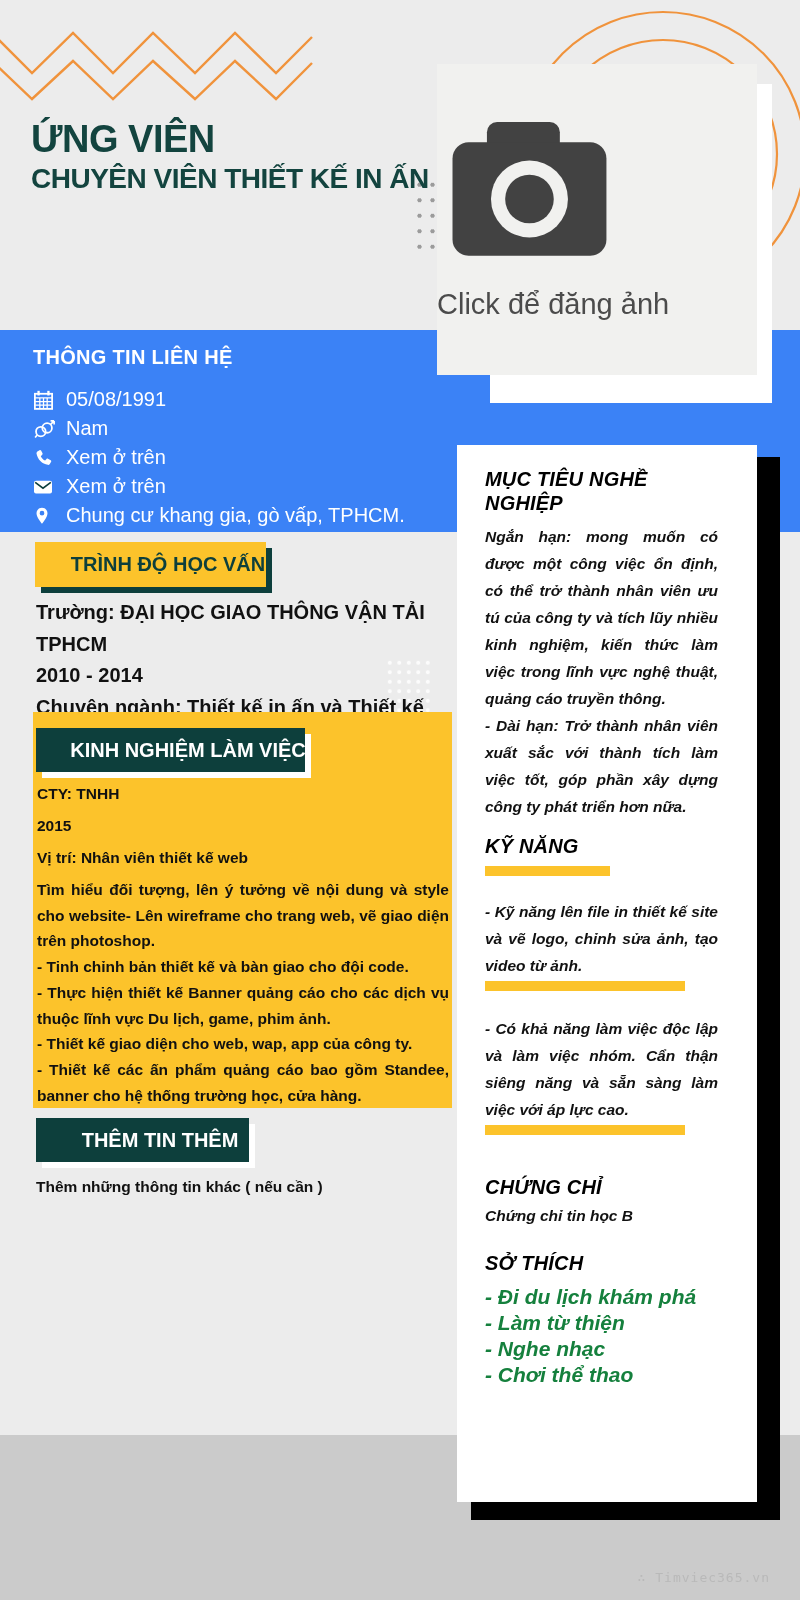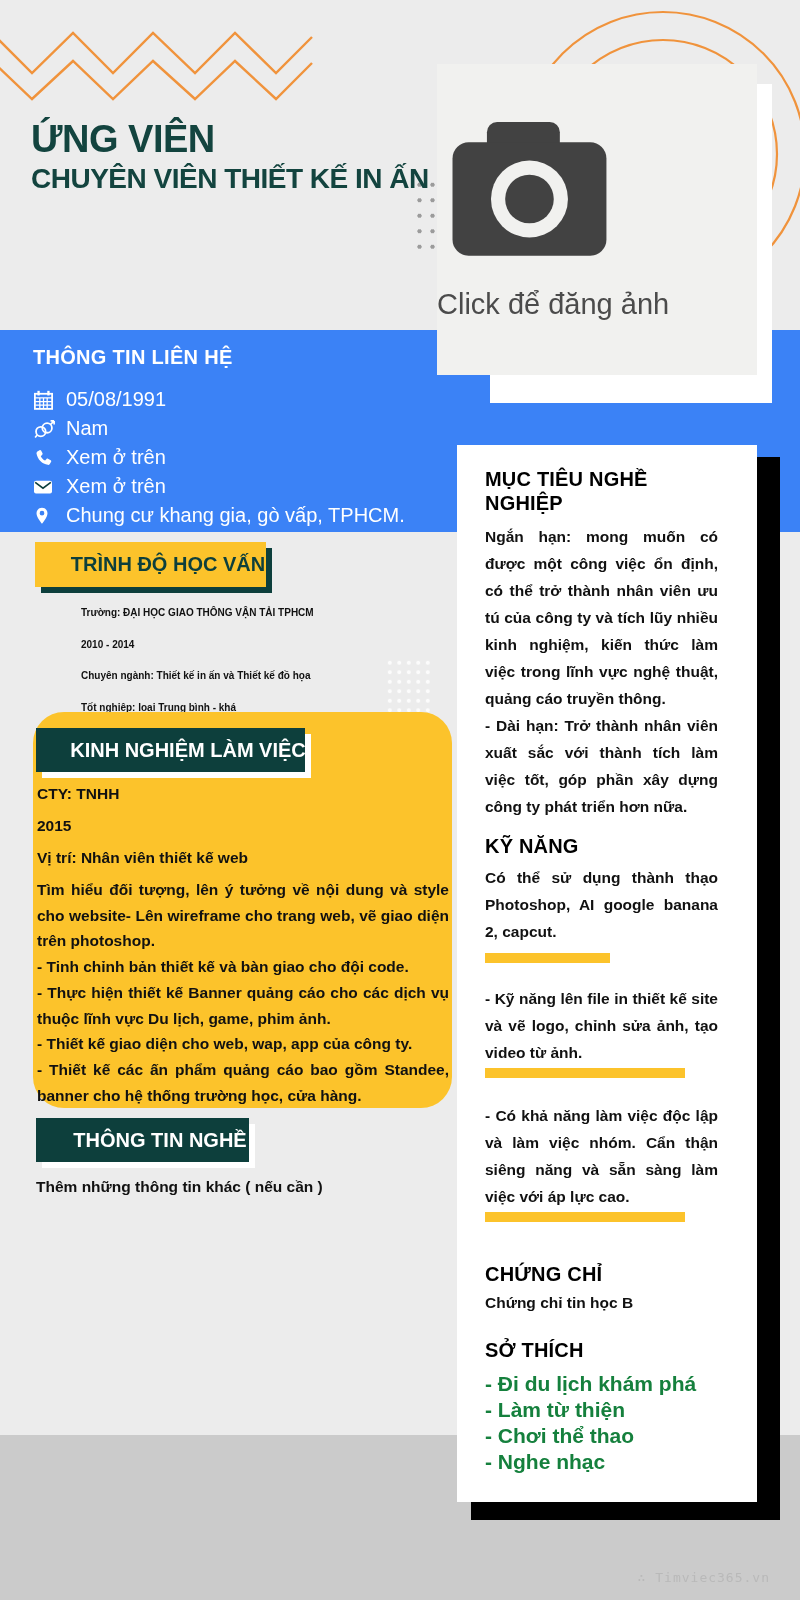--- a/index.html
+++ b/index.html
@@ -43,35 +43,35 @@
   .sec-box{position:absolute;display:flex;align-items:center;justify-content:center;
            font-weight:bold;font-size:20px;white-space:nowrap;padding-left:35px;}
   .edu-header{left:35px;top:542px;width:196px;height:45px;background:#fcc32b;color:#0d3f3c;
               box-shadow:6px 6px 0 #0d3f3c;}
   .add-header{left:36px;top:1118px;width:178px;height:44px;background:#0d3f3c;color:#fff;
               box-shadow:6px 6px 0 #ffffff;}
   .exp-header{left:3px;top:16px;width:234px;height:44px;background:#0d3f3c;color:#fff;
               box-shadow:6px 6px 0 #ffffff;position:absolute;}
 
   .edu-text{position:absolute;left:36px;top:597px;width:405px;color:#111;
-            font-weight:bold;font-size:10px;line-height:31.5px;margin-left:45px;}
-
-  .exp-block{position:absolute;left:33px;top:712px;width:419px;height:396px;background:#fcc32b;border-radius:31px;}
+            font-weight:bold;font-size:20px;line-height:31.5px;}
+
+  .exp-block{position:absolute;left:33px;top:712px;width:419px;height:396px;background:#fcc32b;}
   .exp-content{position:absolute;left:4px;top:66px;width:412px;color:#111;
                font-weight:bold;font-size:15.5px;}
   .exp-line{line-height:32px;}
   .exp-desc{margin:3px 0 0 0;line-height:25.7px;text-align:justify;white-space:pre-line;}
 
   .add-text{position:absolute;left:36px;top:1178px;width:410px;color:#111;
             font-weight:bold;font-size:15.5px;}
 
   
   .card-shadow{position:absolute;left:471px;top:457px;width:309px;height:1063px;background:#000;}
   .card{position:absolute;left:457px;top:445px;width:300px;height:1057px;background:#fff;}
-  .card-inner{padding:22px 39px 0 28px;}
+  .card-inner{padding:22px 39px 0 28px;font-style:italic;}
   .card-h{margin:0;color:#000;font-weight:bold;font-size:20px;line-height:24px;letter-spacing:.2px;}
   .just{margin:0;color:#111;font-weight:bold;font-size:15.5px;line-height:27px;
         text-align:justify;white-space:pre-line;}
   .mt8{margin-top:8px;} .mt14{margin-top:14px;} .mt6{margin-top:6px;}
   .mt22{margin-top:22px;} .mt24{margin-top:24px;} .mt40{margin-top:40px;} .mt26{margin-top:26px;}
   .skill-bar{height:10px;background:#fcc32b;margin-top:8px;}
   .skill-bar.tight{margin-top:2px;}
   .cert-text{margin-top:8px;color:#111;font-weight:bold;font-size:15.5px;}
   .hobby-list{margin-top:9px;}
   .hobby-item{color:#15803d;font-weight:bold;font-size:21px;line-height:26px;}
@@ -186,47 +186,46 @@
       <div class="exp-line">2015</div>
       <div class="exp-line">Vị trí: Nhân viên thiết kế web</div>
       <p class="exp-desc"> Tìm hiểu đối tượng, lên ý tưởng về nội dung và style cho website- Lên wireframe cho trang web, vẽ giao diện trên photoshop.
 - Tinh chỉnh bản thiết kế và bàn giao cho đội code.
 - Thực hiện thiết kế Banner quảng cáo cho các dịch vụ thuộc lĩnh vực Du lịch, game, phim ảnh.
 - Thiết kế giao diện cho web, wap, app của công ty.
 - Thiết kế các ấn phẩm quảng cáo bao gồm Standee, banner cho hệ thống trường học, cửa hàng.</p>
     </div>
   </div>
 
-  <div class="sec-box add-header">THÔNG TIN NGHỀ</div>
+  <div class="sec-box add-header">THÊM TIN THÊM</div>
   <div class="add-text">Thêm những thông tin khác ( nếu cần )</div>
 
   <div class="card-shadow"></div>
   <div class="card">
     <div class="card-inner">
       <h3 class="card-h">MỤC TIÊU NGHỀ NGHIỆP</h3>
       <p class="just mt8"> Ngắn hạn: mong muốn có được một công việc ổn định, có thể trở thành nhân viên ưu tú của công ty và tích lũy nhiều kinh nghiệm, kiến thức làm việc trong lĩnh vực nghệ thuật, quảng cáo truyền thông.
 - Dài hạn: Trở thành nhân viên xuất sắc với thành tích làm việc tốt, góp phần xây dựng công ty phát triển hơn nữa.</p>
 
       <h3 class="card-h mt14">KỸ NĂNG</h3>
-      <p class="just mt6">Có thể sử dụng thành thạo Photoshop, AI google banana 2, capcut.</p>
       <div class="skill-bar" style="width: 125px;"></div>
 
       <p class="just mt22">- Kỹ năng lên file in thiết kế site và vẽ logo, chỉnh sửa ảnh, tạo video từ ảnh.</p>
       <div class="skill-bar tight" style="width: 200px;"></div>
 
       <p class="just mt24">- Có khả năng làm việc độc lập và làm việc nhóm. Cẩn thận siêng năng và sẵn sàng làm việc với áp lực cao.</p>
       <div class="skill-bar tight" style="width: 200px;"></div>
 
       <h3 class="card-h mt40">CHỨNG CHỈ</h3>
       <div class="cert-text">Chứng chỉ tin học B</div>
 
       <h3 class="card-h mt26">SỞ THÍCH</h3>
       <div class="hobby-list">
         <div class="hobby-item">- Đi du lịch khám phá</div>
         <div class="hobby-item">- Làm từ thiện</div>
+        <div class="hobby-item">- Nghe nhạc</div>
         <div class="hobby-item">- Chơi thể thao</div>
-        <div class="hobby-item">- Nghe nhạc</div>
       </div>
     </div>
   </div>
 
   <div class="watermark">∴ Timviec365.vn</div>
 </div>
 
 </body></html>

